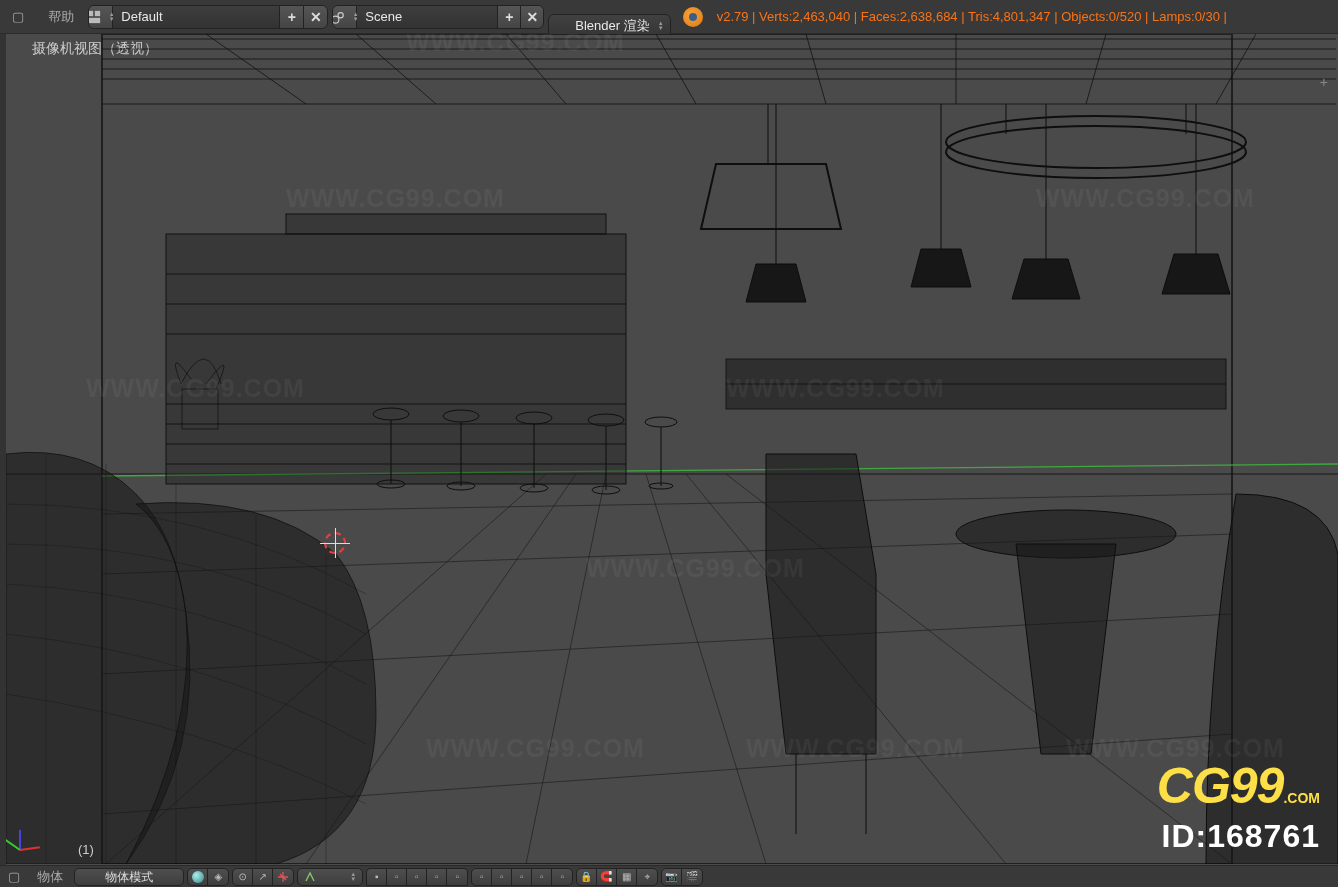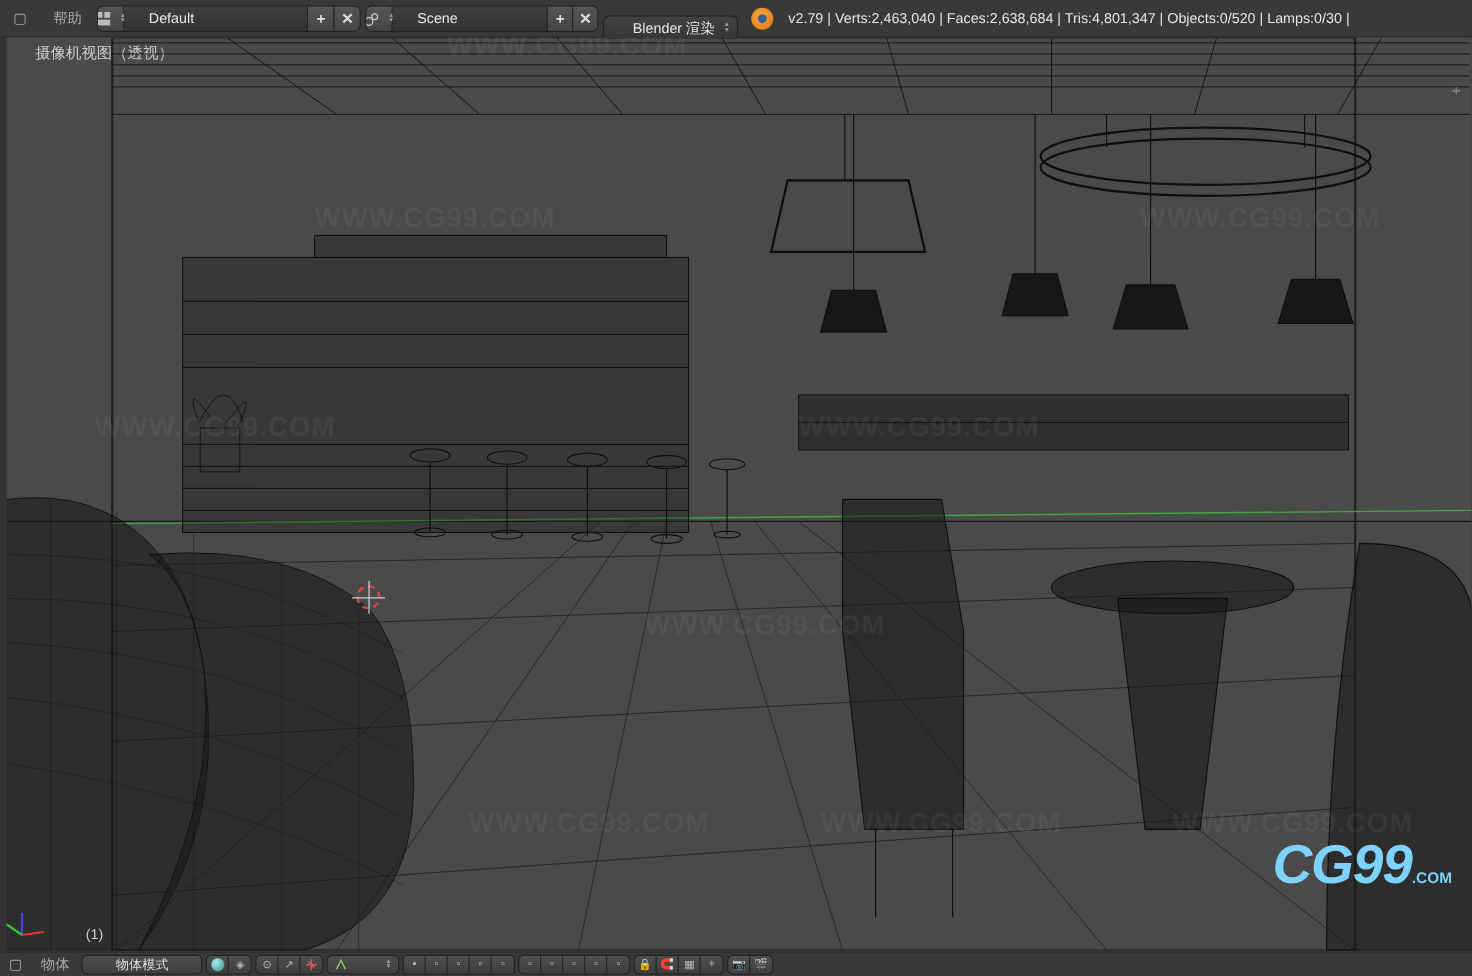--- a/index.html
+++ b/index.html
@@ -50,21 +50,21 @@
   height: 100%;
   background: linear-gradient(to bottom, #555, #454545);
   border-right: 1px solid #222;
   cursor: pointer;
 }
 
 .widget-icon-btn:last-child { border-right: none; }
 
 .widget-text-field {
   flex: 1;
-  padding: 0 22px;
+  padding: 0 8px;
   color: #e8e8e8;
   font-size: 13px;
   background: linear-gradient(to bottom, #3e3e3e, #333);
   height: 100%;
   display: flex;
   align-items: center;
   min-width: 140px;
 }
 
 .widget-close-btn, .widget-plus-btn {
@@ -117,21 +117,21 @@
 }
 .blender-logo::after {
   content: "";
   width: 8px;
   height: 8px;
   background: #3b5f8a;
   border-radius: 50%;
 }
 
 .stats-text {
-  color: #e5e5e5;
+  color: #f97316;
   font-size: 13px;
   white-space: nowrap;
   padding-left: 4px;
 }
 
 
 .viewport {
   position: absolute;
   top: 34px;
   left: 6px;
@@ -218,21 +218,21 @@
   font-weight: bold;
   font-family: Arial, sans-serif;
   letter-spacing: 1px;
   pointer-events: none;
 }
 
 .logo-cg99 {
   position: absolute;
   bottom: 50px;
   right: 18px;
-  color: #7dd3fc;
+  color: #fde047;
   font-family: Arial, sans-serif;
   pointer-events: none;
 }
 .logo-cg99 .main {
   font-size: 50px;
   font-weight: 900;
   font-style: italic;
   letter-spacing: -1px;
 }
 .logo-cg99 .sub { font-size: 14px; font-weight: bold; }
@@ -524,20 +524,21 @@
   <div class="watermark" style="top:340px; left:720px;">WWW.CG99.COM</div>
   <div class="watermark" style="top:520px; left:580px;">WWW.CG99.COM</div>
   <div class="watermark" style="top:700px; left:420px;">WWW.CG99.COM</div>
   <div class="watermark" style="top:700px; left:740px;">WWW.CG99.COM</div>
   <div class="watermark" style="top:700px; left:1060px;">WWW.CG99.COM</div>
   <div class="watermark" style="top:-6px; left:400px;">WWW.CG99.COM</div>
 
   <div class="logo-cg99">
     <span class="main">CG99</span><span class="sub">.COM</span>
   </div>
+  <div class="id-label">ID:168761</div>
 </div>
 
 <div class="bottom-header">
   <div class="menu-text" style="padding:0 6px;">▢</div>
   <div class="menu-text" style="padding:0 8px;text-align:center;">物体</div>
 
   <div class="bottom-widget" style="min-width:110px;flex-direction:column;">
     <span class="cube-icon"></span>
     <span>物体模式</span>
     <span class="updown-arrows" style="margin-left:6px;">

